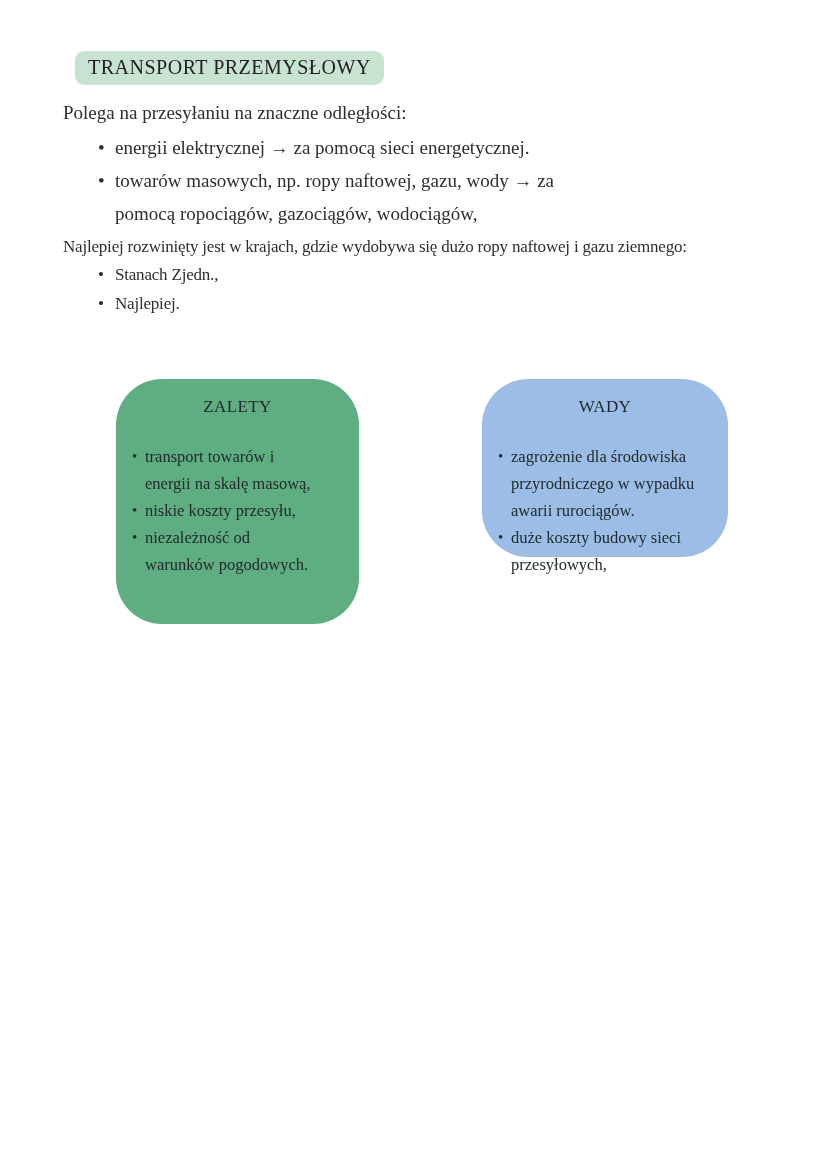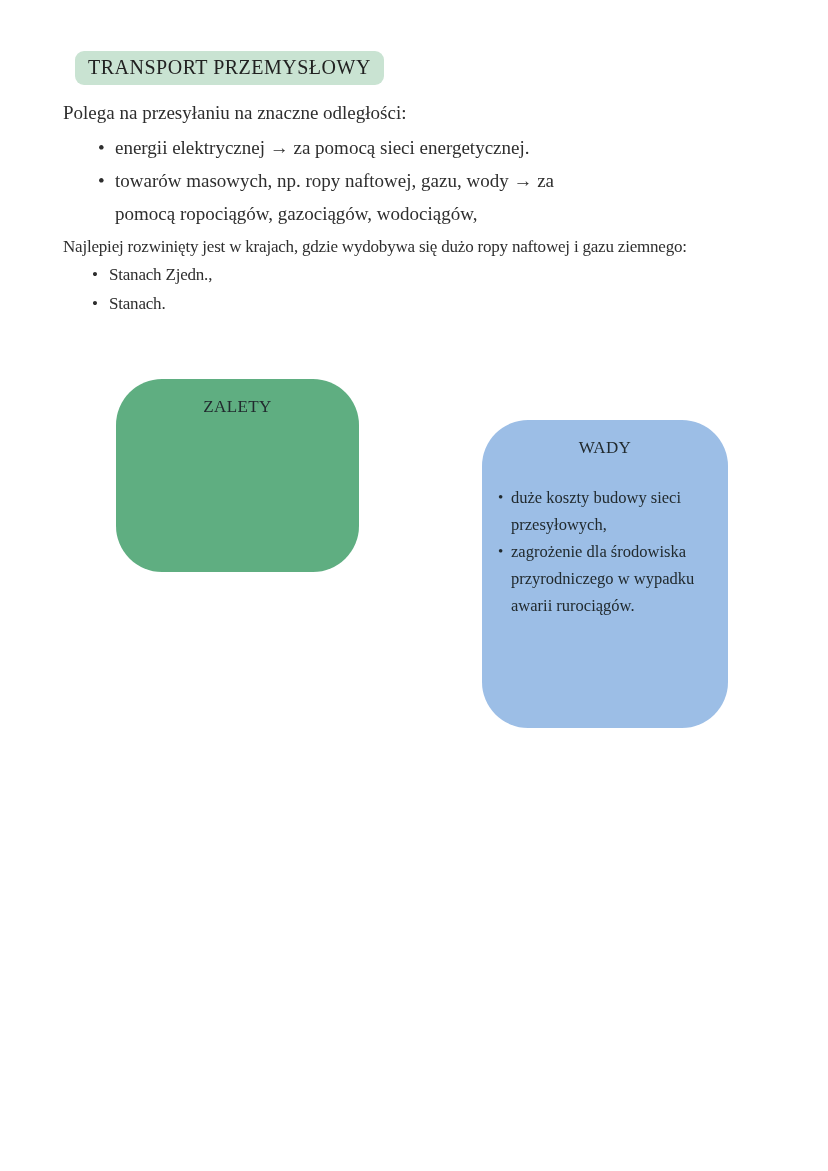--- a/index.html
+++ b/index.html
@@ -54,45 +54,44 @@
     top: 0;
   }
   #intro-list {
     left: 98px;
     top: 131px;
     width: 520px;
     font-size: 19px;
     line-height: 33px;
   }
   #countries-list {
-    left: 92px;
+    left: 98px;
     top: 261px;
     width: 400px;
     font-size: 17px;
     line-height: 28.5px;
     letter-spacing: -0.2px;
   }
   .box {
     position: absolute;
     top: 379px;
     border-radius: 46px;
     color: #212a2e;
   }
   .box.pros {
     left: 116px;
     width: 243px;
-    height: 193px;
+    height: 245px;
     background: var(--advantages, #5fae81);
   }
   .box.cons {
     left: 482px;
     width: 246px;
-    height: 308px;
+    height: 178px;
     background: var(--disadvantages, #9cbee6);
-    margin-top: 41px;
   }
   .box-title {
     text-align: center;
     margin-top: 18px;
     font-size: 17px;
     letter-spacing: 0.4px;
   }
   .box ul {
     list-style: none;
     margin: 26px 14px 0 16px;
@@ -124,31 +123,38 @@
   <ul class="doc-list" id="intro-list">
     <li>energii elektrycznej → za pomocą sieci energetycznej.</li>
     <li>towarów masowych, np. ropy naftowej, gazu, wody → za
 pomocą ropociągów, gazociągów, wodociągów,</li>
   </ul>
 
   <div class="lead" id="countries-lead">Najlepiej rozwinięty jest w krajach, gdzie wydobywa się dużo ropy naftowej i gazu ziemnego:</div>
 
   <ul class="doc-list" id="countries-list">
     <li>Stanach Zjedn.,</li>
-    <li>Stanach.</li>
+    <li>Najlepiej.</li>
   </ul>
 
   <div class="box pros">
     <div class="box-title">ZALETY</div>
+    <ul>
+      <li>transport towarów i
+energii na skalę masową,</li>
+      <li>niskie koszty przesyłu,</li>
+      <li>niezależność od
+warunków pogodowych.</li>
+    </ul>
   </div>
 
   <div class="box cons">
     <div class="box-title">WADY</div>
     <ul>
-      <li>duże koszty budowy sieci
-przesyłowych,</li>
       <li>zagrożenie dla środowiska
 przyrodniczego w wypadku
 awarii rurociągów.</li>
+      <li>duże koszty budowy sieci
+przesyłowych,</li>
     </ul>
   </div>
 
 </div>
 
 </body></html>

